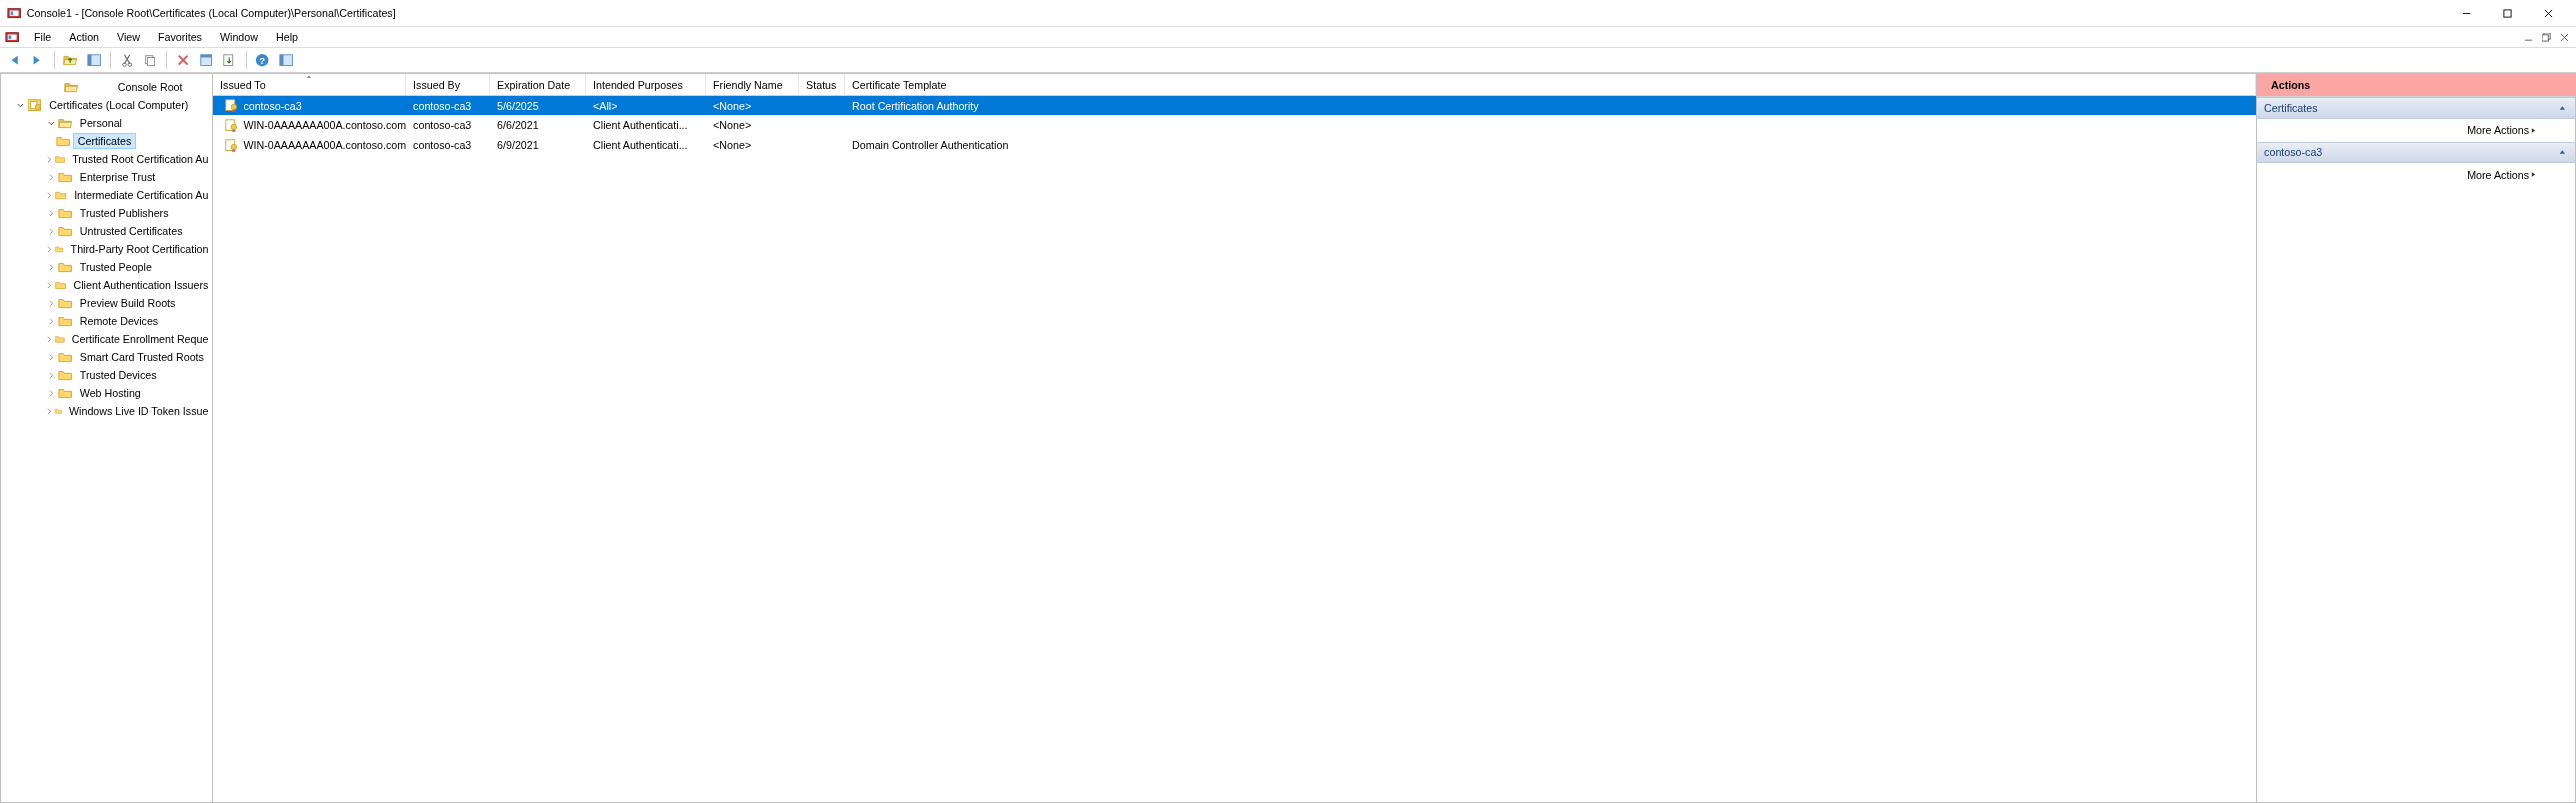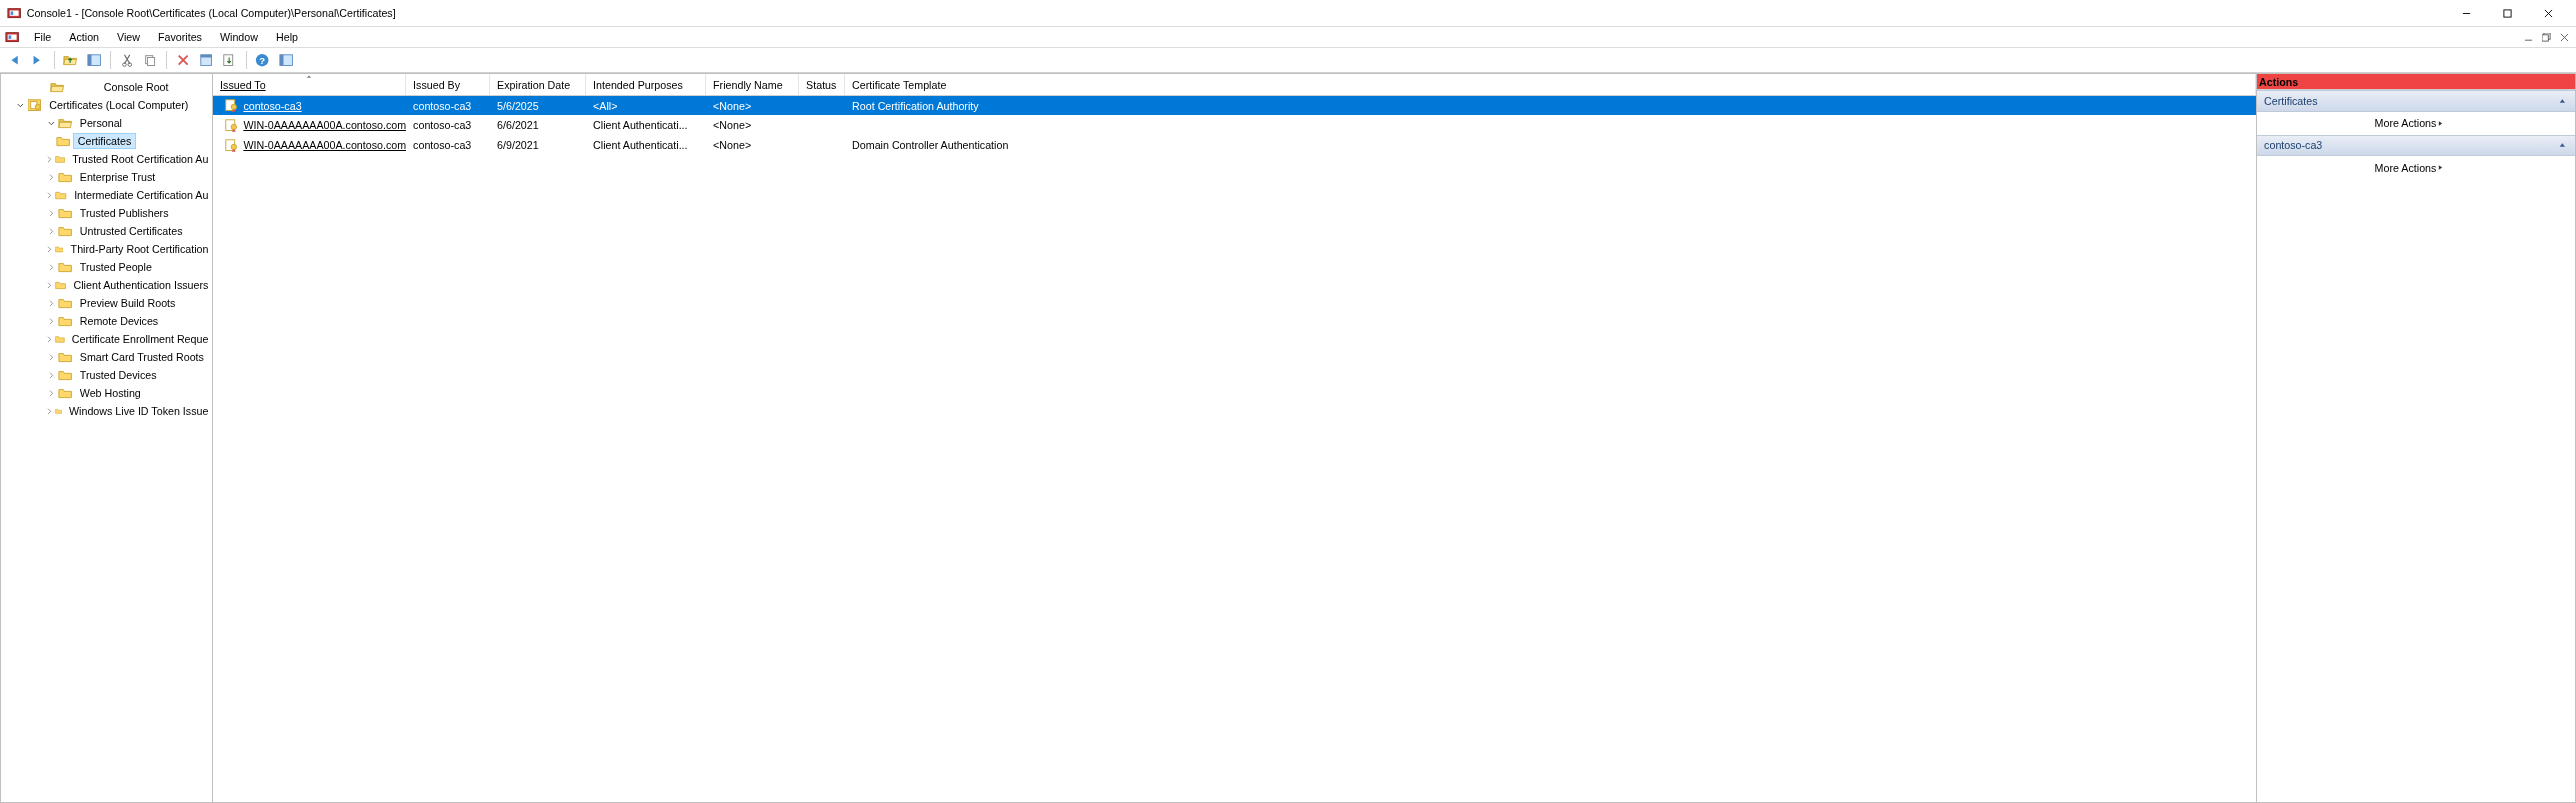--- a/index.html
+++ b/index.html
@@ -30,48 +30,48 @@
 .list-pane { flex: 1; border-right: 0.9px solid #c0c0c0; display: flex; flex-direction: column; }
 .actions-pane { width: 318px; display: flex; flex-direction: column; }
 
 
 .tree { list-style: none; }
 .tree-row { display: flex; align-items: center; height: 18px; white-space: nowrap; overflow: hidden; }
 .tree-row.selected .tree-label { background: #cce8ff; outline: 0.9px solid #99d1ff; }
 .tree-label { padding: 0.9px 3.6px; }
 .twisty { width: 14.3px; height: 14.3px; display:flex; align-items:center; justify-content:center; }
 .folder-ico { width: 14.3px; height: 14.3px; margin-right: 3.6px; }
-.indent-0 { padding-left: 3px; gap: 32px; }
+.indent-0 { padding-left: 17px; gap: 32px; }
 .indent-1 { padding-left: 12.5px; }
 .indent-2 { padding-left: 43px; }
 .indent-3 { padding-left: 41px; }
 
 
 .list-header { display: flex; height: 21.4px; border-bottom: 0.9px solid #d0d0d0; background: #fff; }
 .col { display: flex; align-items: center; padding: 0 7.1px; border-right: 0.9px solid #e5e5e5; position: relative; }
 .col .sort-ind { position:absolute; left:50%; top:-0.9px; transform:translateX(-50%); }
-.c-issuedto   { width: 193px; text-decoration: underline; }
+.c-issuedto   { width: 193px; }
 .c-issuedby   { width: 84px;  }
 .c-expiration { width: 96px; }
 .c-intended   { width: 120px; }
 .c-friendly   { width: 93px; }
 .c-status     { width: 46px;  }
 .c-template   { flex: 1; }
 
 
 .list-body { flex:1; overflow:auto; }
 .row { display:flex; height:19.6px; align-items:center; }
 .row .cell { padding: 0 7.1px; white-space:nowrap; overflow:hidden; text-overflow:ellipsis; }
 .row.selected { background:#0078d7; color:#fff; }
 .cert-ico { width:14.3px; height:14.3px; margin-left:3.6px; margin-right:5.4px; flex-shrink:0; }
 
 
-.actions-header { height:16px; display:flex; align-items:center; padding:0 2px; border-bottom:0.9px solid #d0d0d0; font-weight:600; background:#ef4444; }
+.actions-header { height:23px; display:flex; align-items:center; padding:0 14px; border-bottom:0.9px solid #d0d0d0; font-weight:600; background:#fca5a5; }
 .actions-section-hdr { height:21.4px; display:flex; align-items:center; justify-content:space-between; padding:0 7.1px; background: linear-gradient(#e9eef6,#cdd8ea); border-top:0.9px solid #c0c9d8; border-bottom:0.9px solid #c0c9d8; font-weight:400; color:#1a3e6e; }
-.actions-link { height:23px; display:flex; align-items:center; justify-content:center; padding:0 37px 0 25px; cursor:default; }
+.actions-link { height:23px; display:flex; align-items:center; justify-content:flex-end; padding:0 37px 0 25px; cursor:default; }
 
 svg { display:block; }
 </style>
 </head>
 <body>
 
 <svg width="0" height="0" style="position:absolute;font-size:12px">
   <defs>
     <g id="mmc-icon">
       <rect x="1" y="3" width="14" height="10" fill="#c33" stroke="#7a1f1f"></rect>

